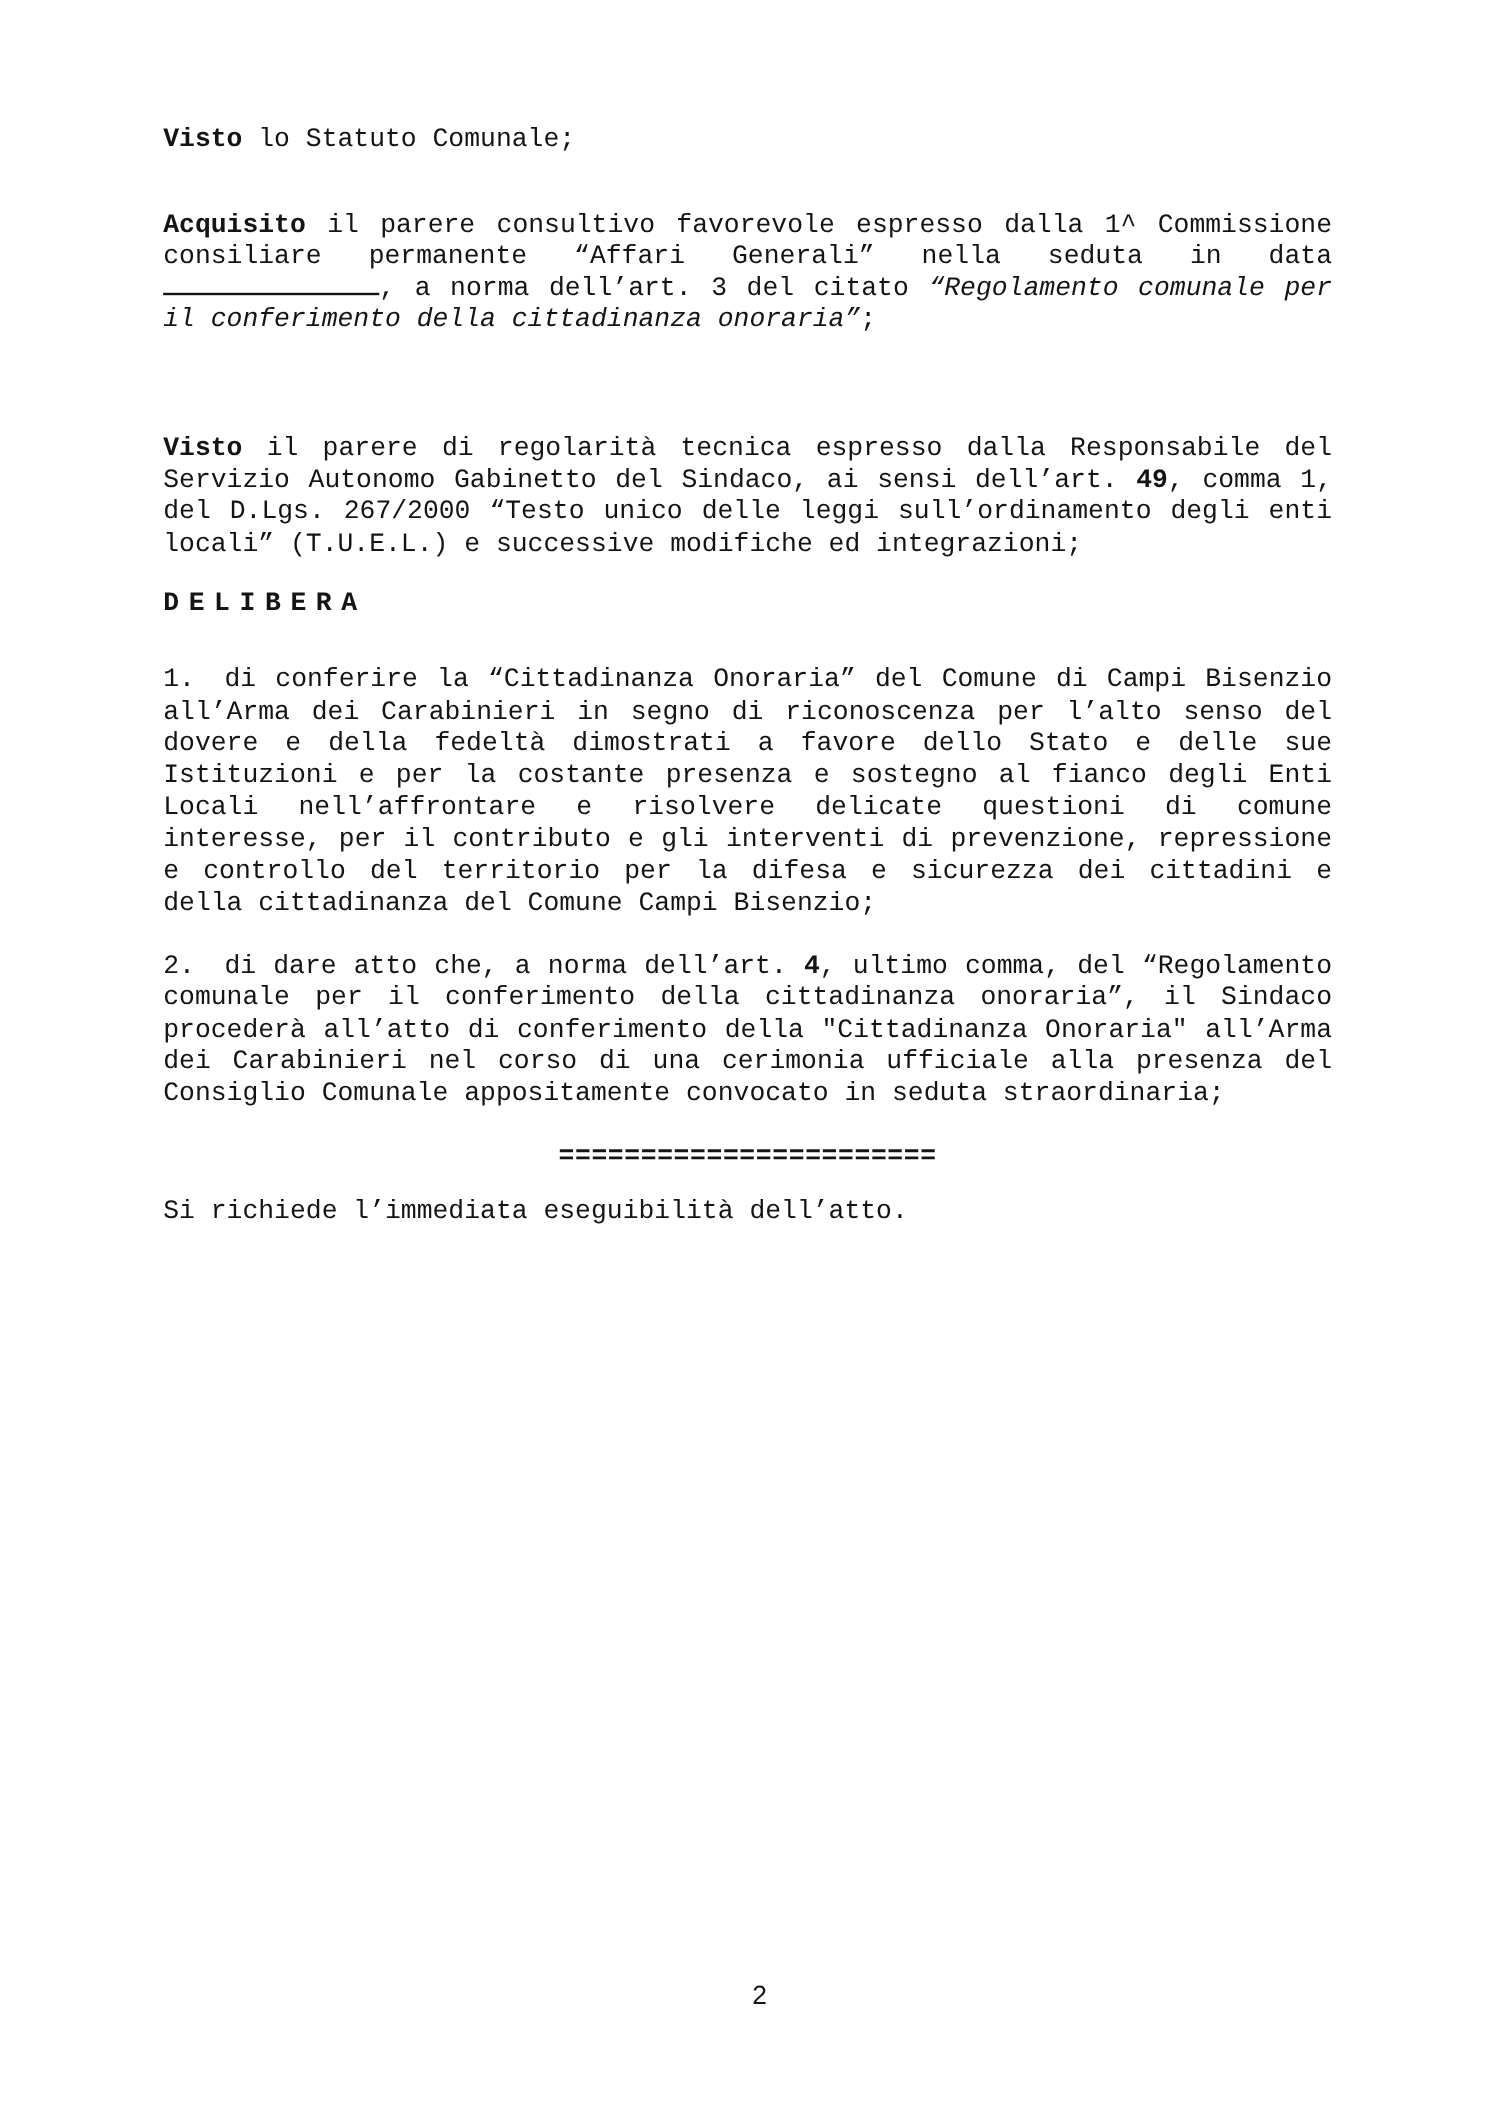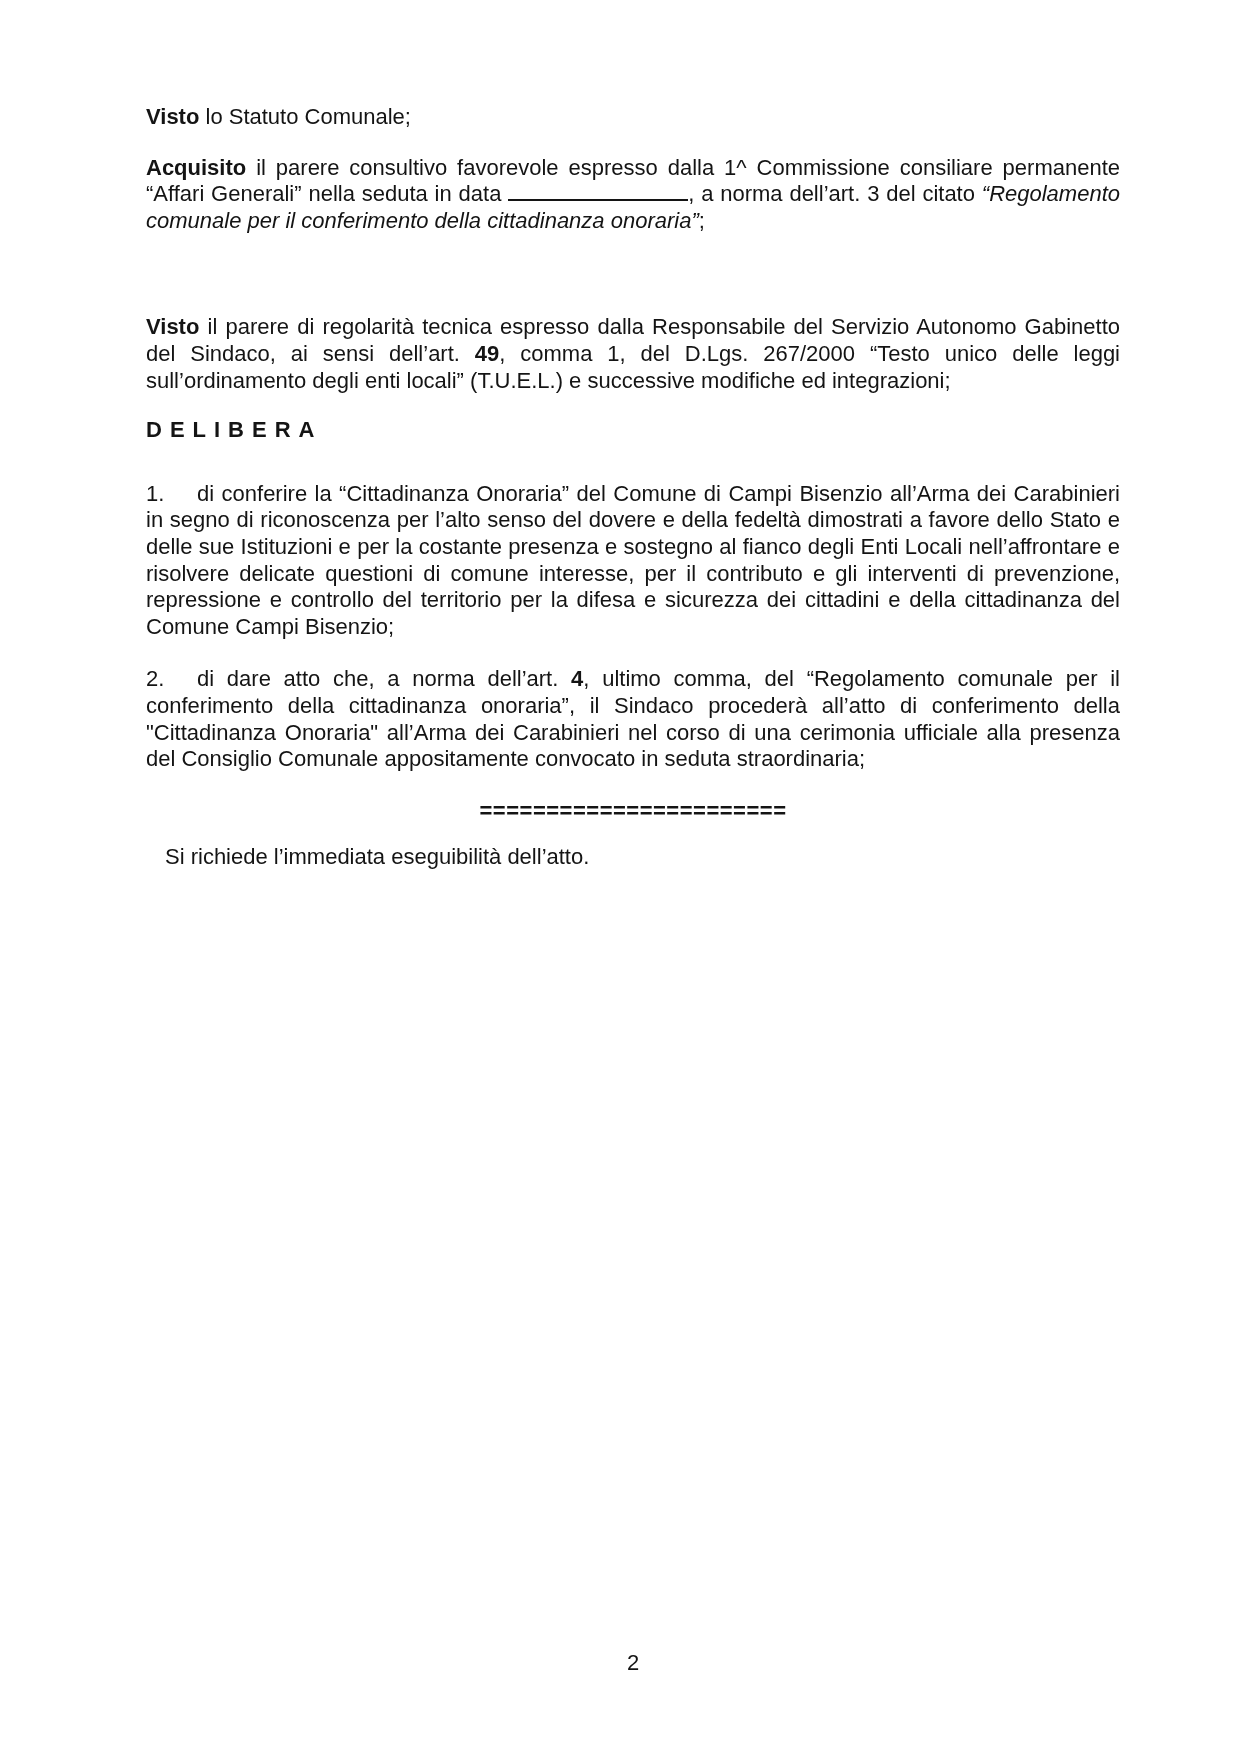--- a/index.html
+++ b/index.html
@@ -9,23 +9,24 @@
     background: #ffffff;
     position: relative;
     font-family: "Liberation Sans", "DejaVu Sans", sans-serif;
     font-size: 22px;
     line-height: 26.6px;
     color: #141414;
     overflow: hidden;
   }
   .content {
     position: absolute;
-    left: 146px;
+    left: 136px;
     top: 104px;
     width: 974px;
+    font-family: Liberation Mono, monospace;
   }
   p { margin: 0; text-align: justify; }
   p.left { text-align: left; }
   .lead { font-weight: bold; }
   .it { font-style: italic; }
   .num {
     display: inline-block;
     width: 51px;
   }
   .blank-line {
@@ -45,26 +46,26 @@
   .page-num {
     position: absolute;
     left: 146px;
     top: 1650px;
     width: 974px;
     text-align: center;
   }
   
   .mt26 { margin-top: 26px; }
   .mt30 { margin-top: 30px; }
-  .mt28 { margin-top: 24px; }
+  .mt28 { margin-top: 44px; }
   .mt50 { margin-top: 80px; }
   .mt23 { margin-top: 23px; }
   .mt37 { margin-top: 37px; }
   .mt25 { margin-top: 25px; }
-  .mt20 { margin-top: 20px; margin-left: 19px; }
+  .mt20 { margin-top: 20px; }
 </style>
 </head>
 <body>
 
 <div class="content">
 
   <p class="left"><span class="lead">Visto</span><span> lo Statuto Comunale;</span></p>
 
 
 

